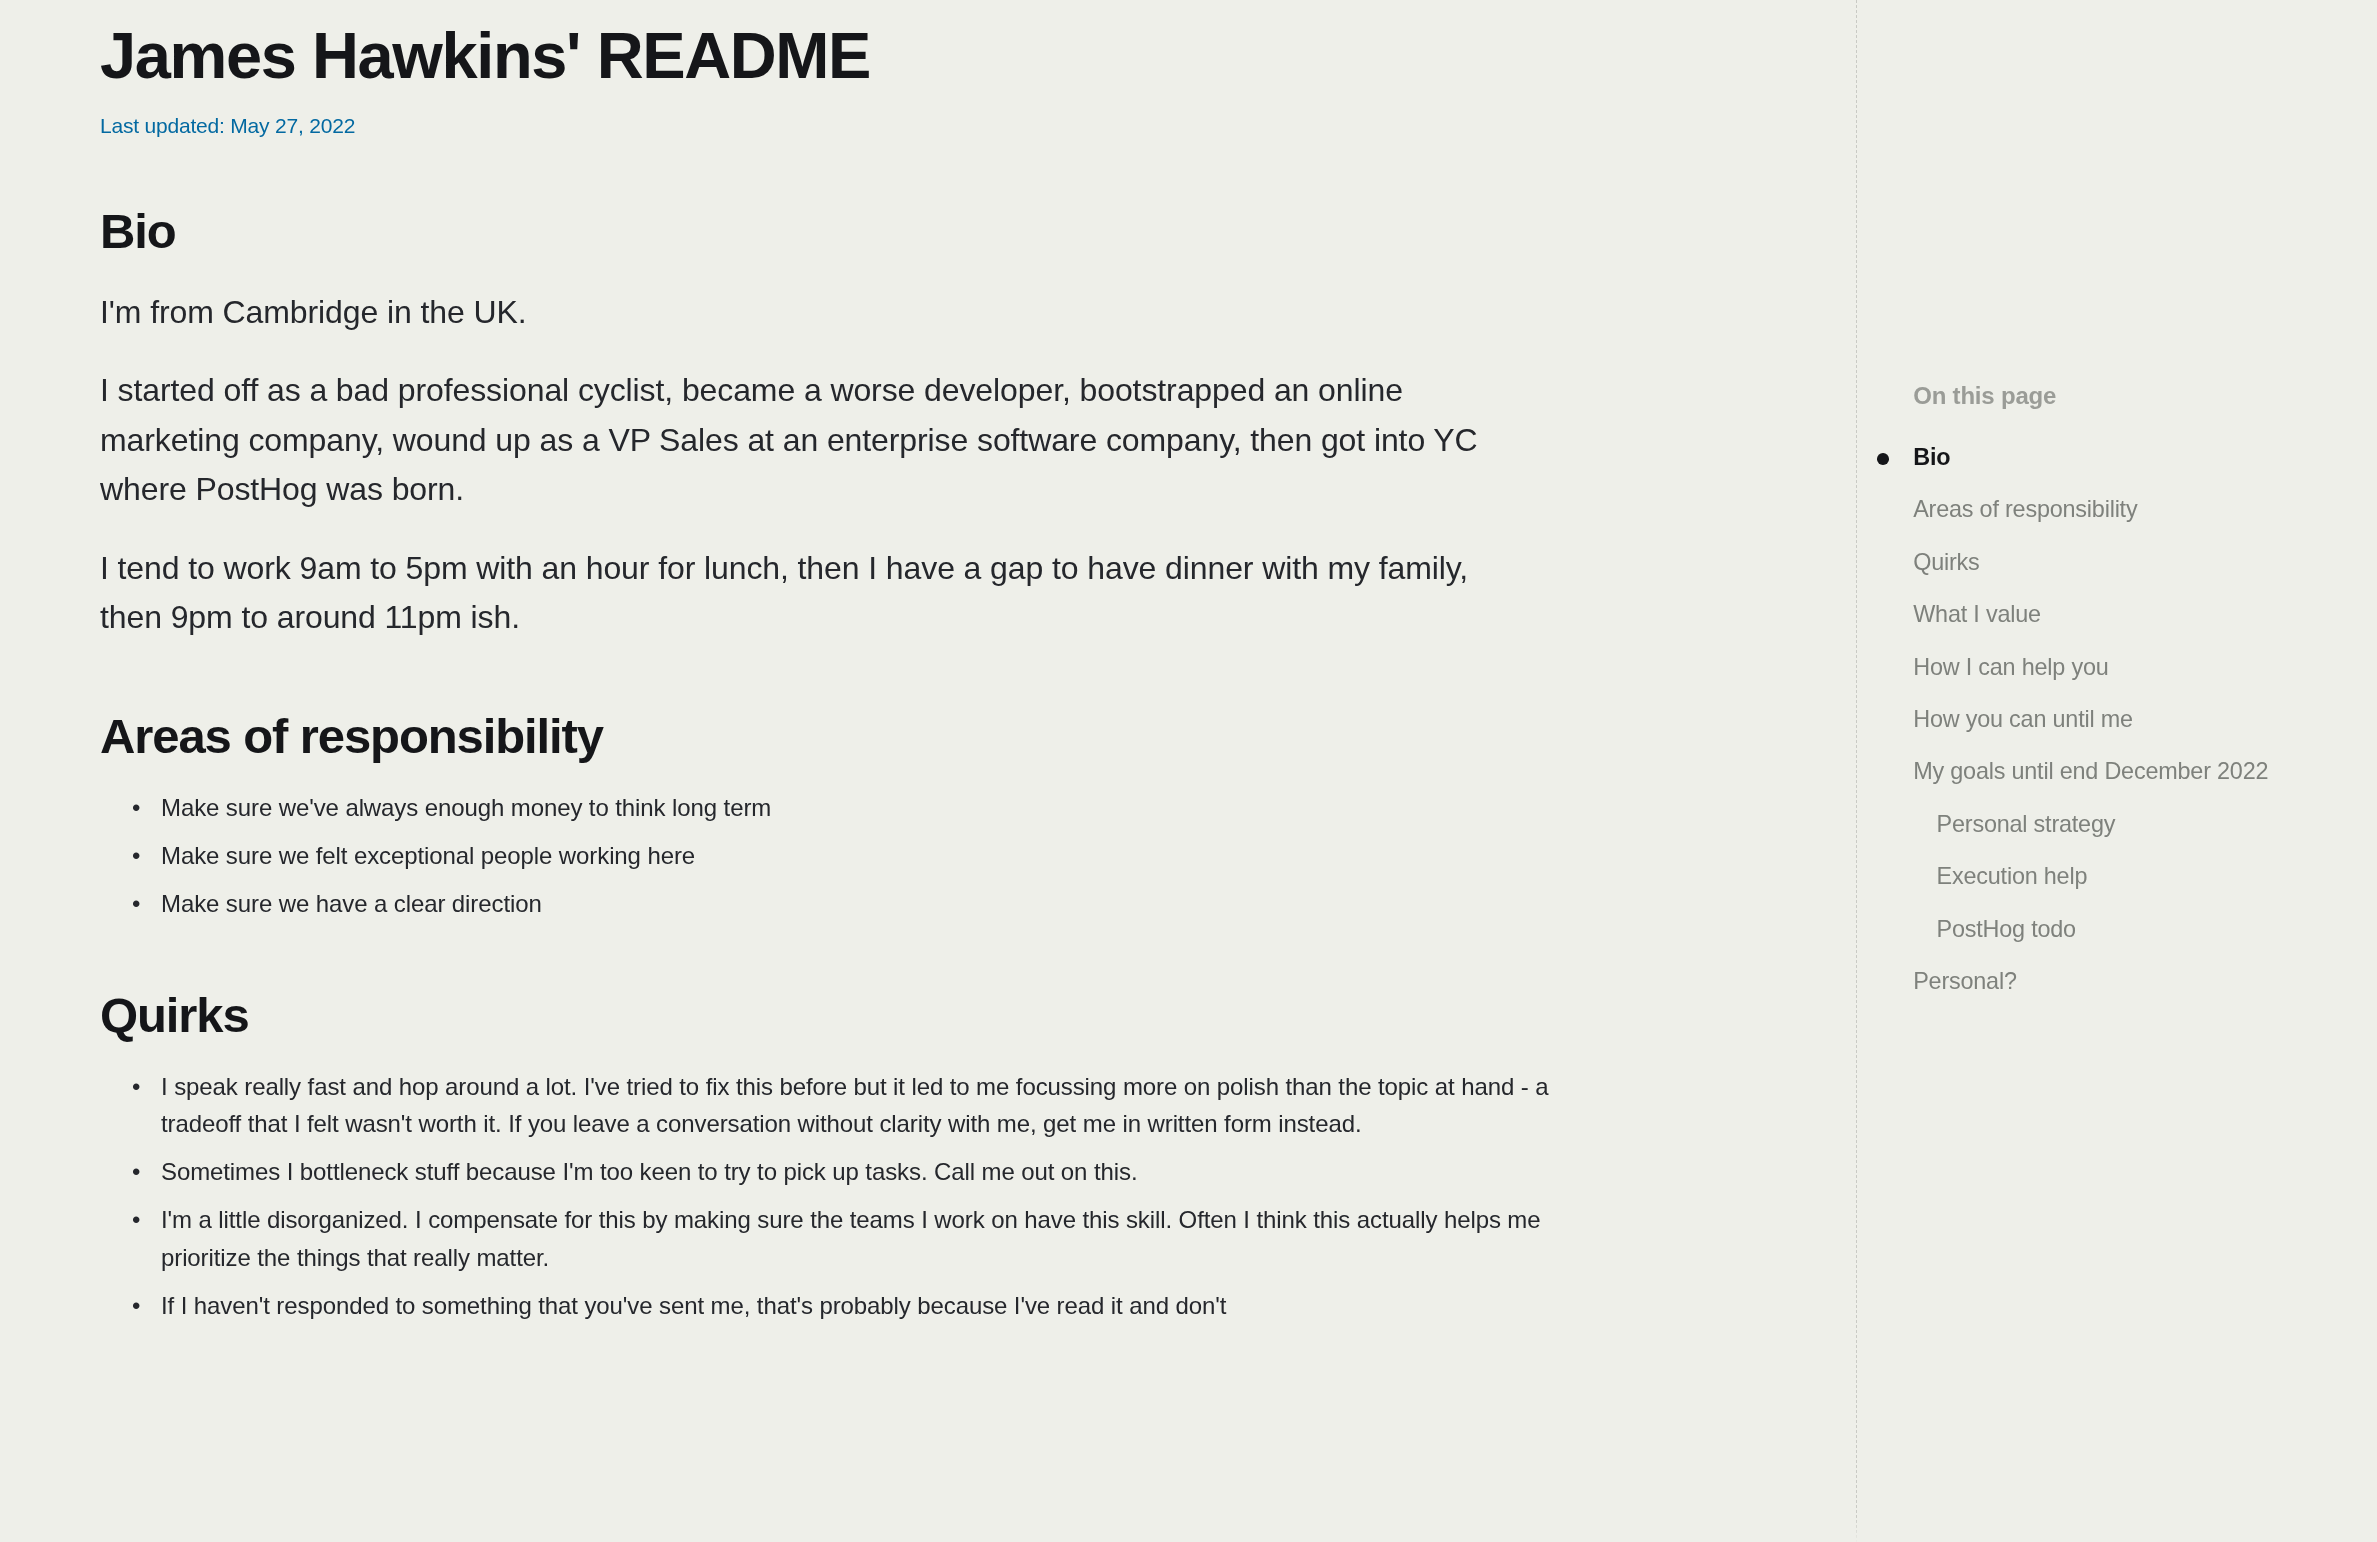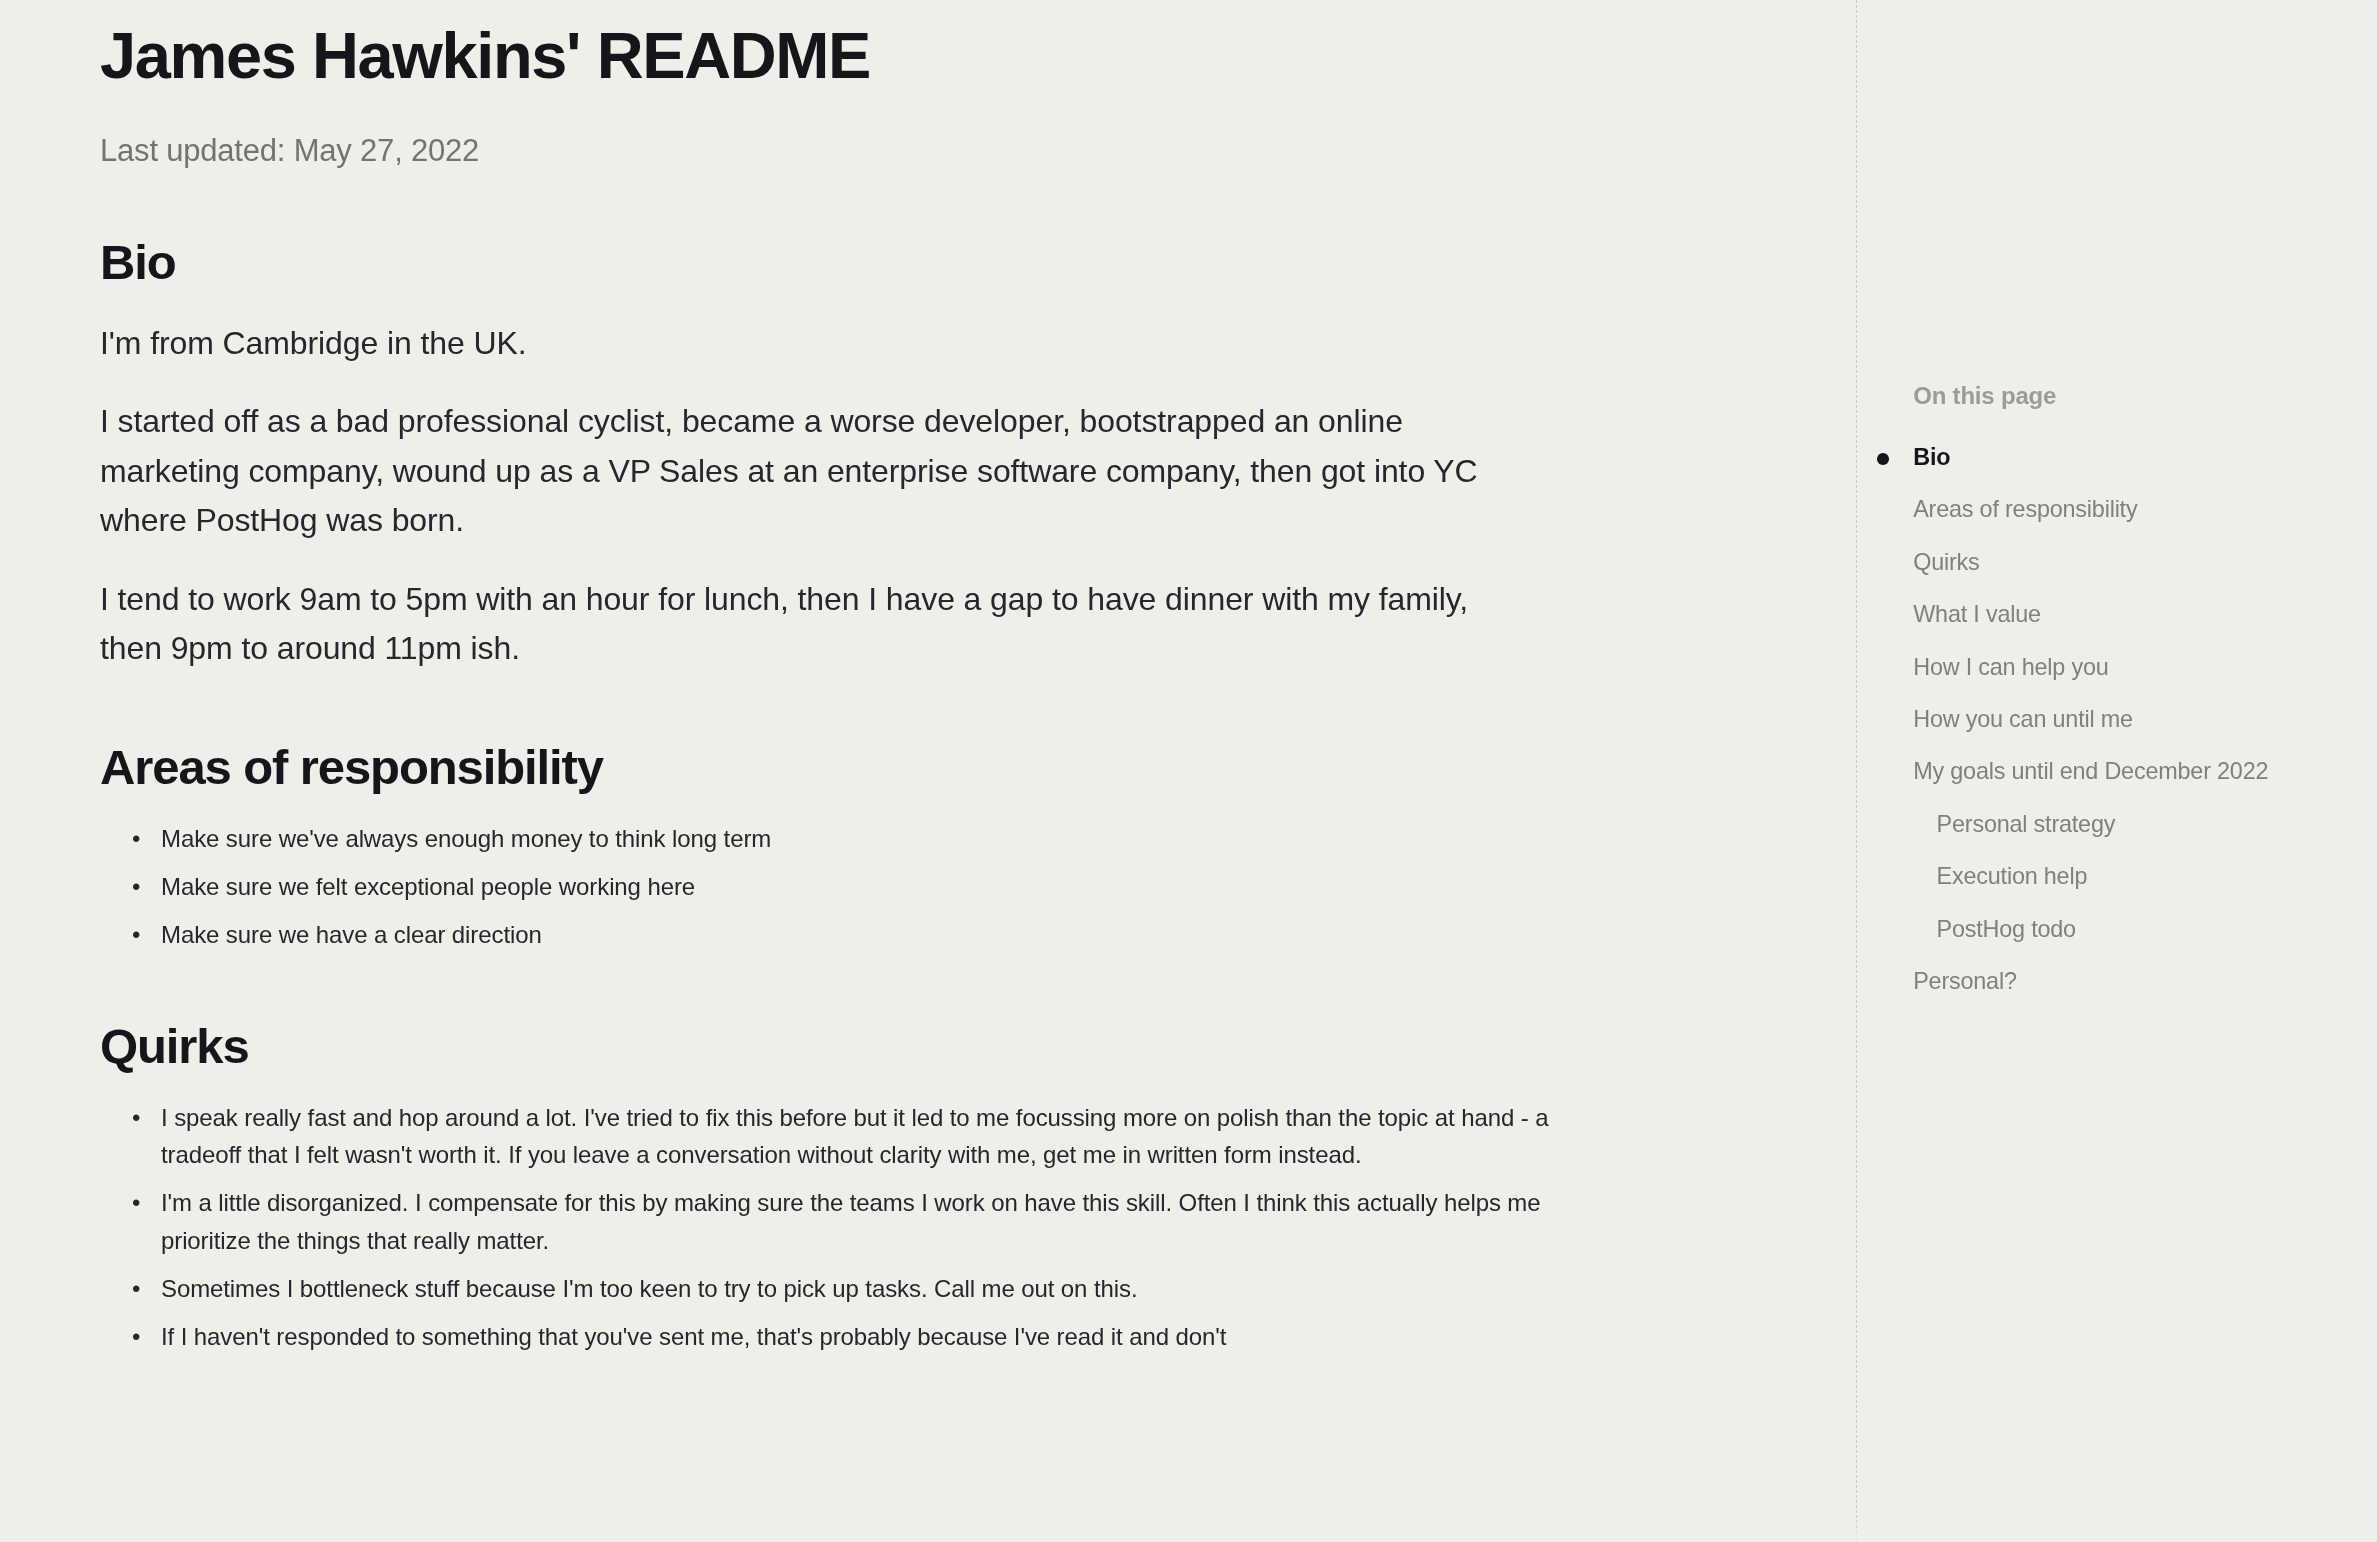--- a/index.html
+++ b/index.html
@@ -33,23 +33,23 @@
   .doc-title {
     font-size: 65px;
     line-height: 1.1;
     font-weight: 800;
     letter-spacing: -1.4px;
     margin: 20px 0 0 0;
     color: #151619;
   }
 
   .last-updated {
-    font-size: 31px;
-    color: #737373;
-    margin-top: 41px;
+    font-size: 21px;
+    color: #0369a1;
+    margin-top: 22px;
     letter-spacing: -0.2px;
   }
 
   h2.section-heading {
     font-size: 49px;
     font-weight: 800;
     letter-spacing: -1.1px;
     margin: 65px 0 0 0;
     color: #151619;
   }
@@ -171,22 +171,22 @@
     <h2 class="section-heading">Areas of responsibility</h2>
     <ul class="bullets">
       <li>Make sure we've always enough money to think long term</li>
       <li>Make sure we felt exceptional people working here</li>
       <li>Make sure we have a clear direction</li>
     </ul>
 
     <h2 class="section-heading">Quirks</h2>
     <ul class="bullets">
       <li>I speak really fast and hop around a lot. I've tried to fix this before but it led to me focussing more on polish than the topic at hand - a tradeoff that I felt wasn't worth it. If you leave a conversation without clarity with me, get me in written form instead.</li>
+      <li>Sometimes I bottleneck stuff because I'm too keen to try to pick up tasks. Call me out on this.</li>
       <li>I'm a little disorganized. I compensate for this by making sure the teams I work on have this skill. Often I think this actually helps me prioritize the things that really matter.</li>
-      <li>Sometimes I bottleneck stuff because I'm too keen to try to pick up tasks. Call me out on this.</li>
       <li>If I haven't responded to something that you've sent me, that's probably because I've read it and don't</li>
     </ul>
 
   </div>
 
   <div class="toc-wrap">
     <div class="toc">
       <div class="toc-title">On this page</div>
 
       <div class="toc-item active">

